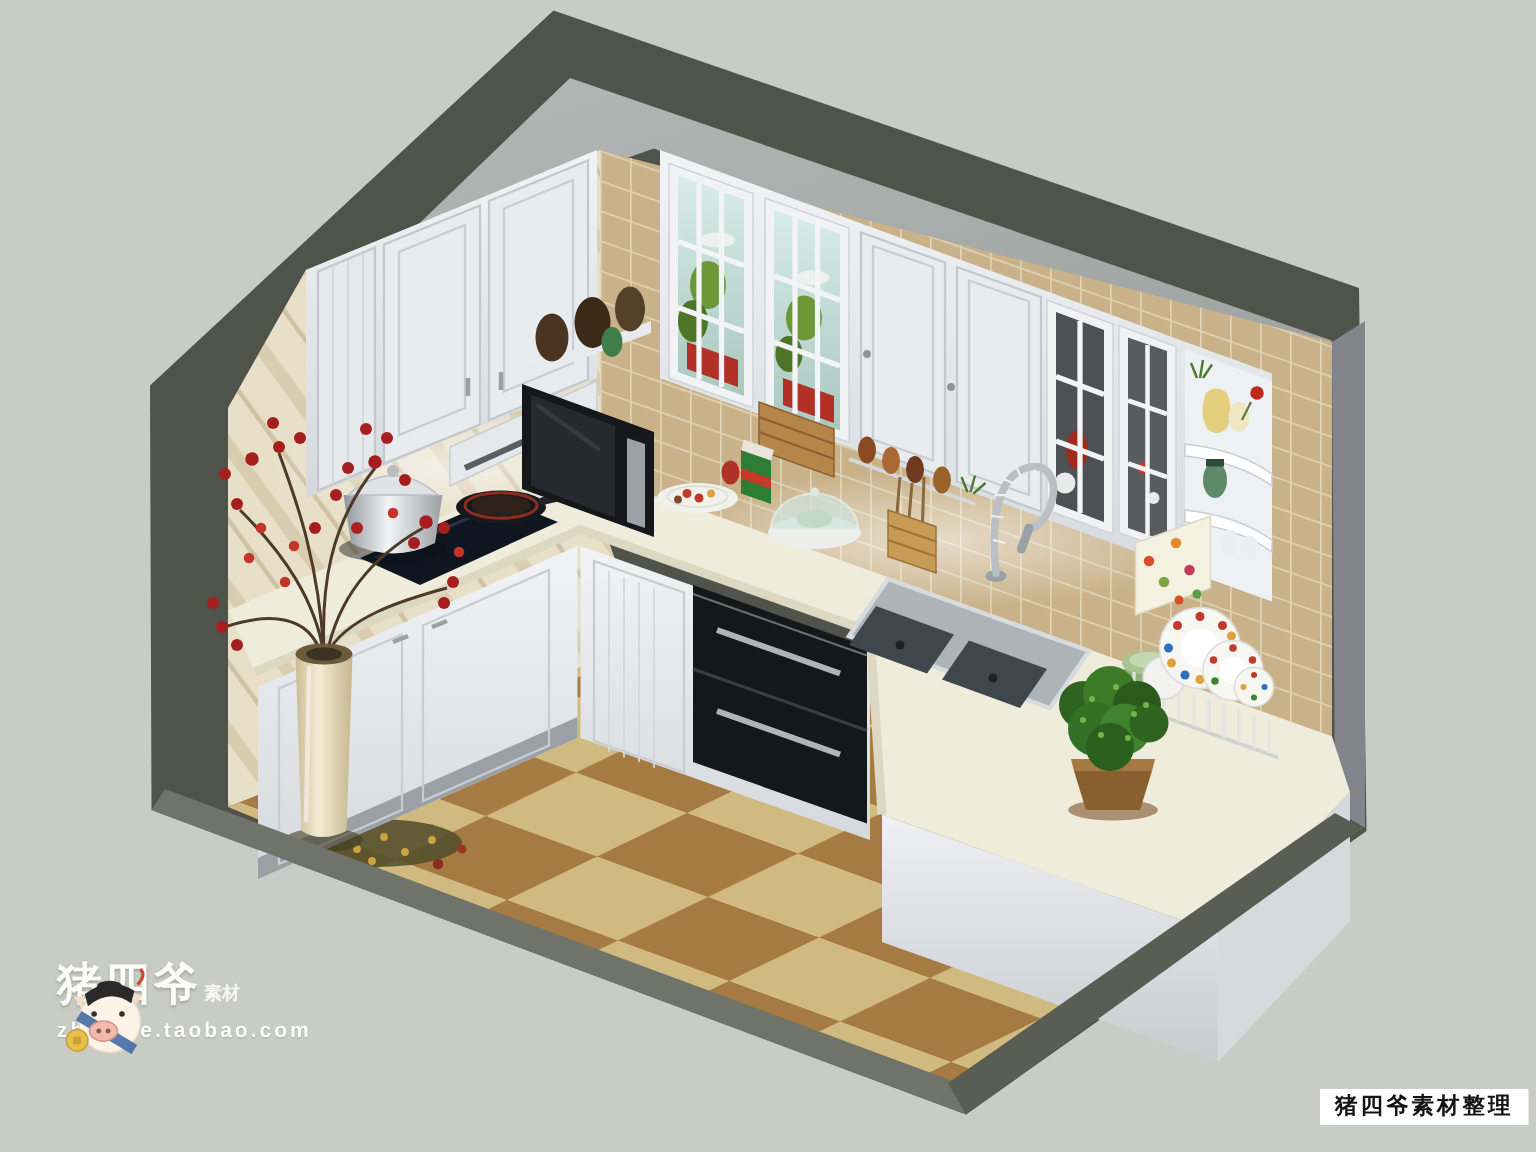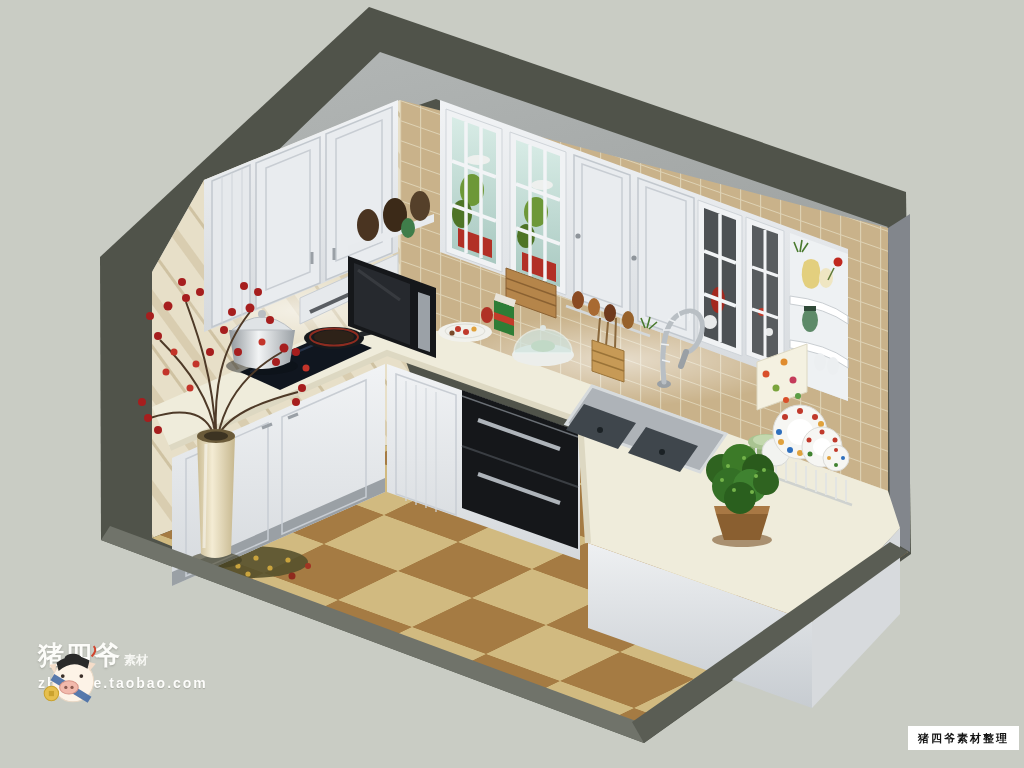--- a/index.html
+++ b/index.html
@@ -8,25 +8,25 @@
     --counter:#efecdb; --appliance:#15171a; --floor_dark:#9b6d2e; --floor_light:#ccb372;
     --plant:#3f7a28; --berry:#a61e1e; --steel:#c9ced2; --shelf_white:#eef1f3;
   }
   html,body{margin:0;padding:0;}
   body{background:var(--bg);font-family:"Liberation Sans",sans-serif;}
   .stage{position:relative;width:1024px;height:768px;background:var(--bg);overflow:hidden;}
   .stage svg{position:absolute;left:0;top:0;}
   .logo{position:absolute;left:38px;top:642px;width:220px;color:#fcfcf9;}
   .logo-row{display:flex;align-items:flex-end;}
   .pig{width:66px;height:66px;flex:0 0 auto;}
-  .brand{font-size:26px;font-weight:bold;letter-spacing:2px;line-height:1;text-shadow:0 1px 2px rgba(90,90,80,.35);}
+  .brand{font-size:30px;font-weight:bold;letter-spacing:2px;line-height:1;text-shadow:0 1px 2px rgba(90,90,80,.35);}
   .brand-suffix{font-size:12px;font-weight:bold;margin-left:2px;opacity:.9;margin-top:41px;}
   .brand-url{margin-top:6px;font-size:14px;font-weight:bold;letter-spacing:2px;color:#fdfdfb;text-shadow:0 1px 1px rgba(90,90,80,.3);}
   .credit{position:absolute;right:5px;top:726px;background:#ffffff;color:#141414;
-          font-size:11px;font-weight:bold;letter-spacing:2px;padding:2px 10px;line-height:20px;}
+          font-size:15px;font-weight:bold;letter-spacing:2px;padding:2px 10px;line-height:20px;}
 </style>
 </head>
 <body>
 
 <div class="stage">
 <svg width="1024" height="768" viewBox="0 0 1024 768">
   <defs>
     <linearGradient id="topGrad" x1="0" y1="0" x2="1" y2="1">
       <stop offset="0" stop-color="#b4b8b7"></stop>
           <stop offset="1" stop-color="#9da1a0"></stop>

